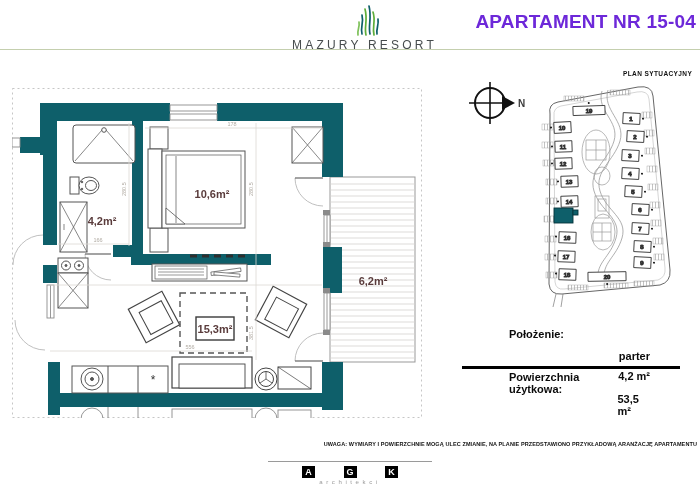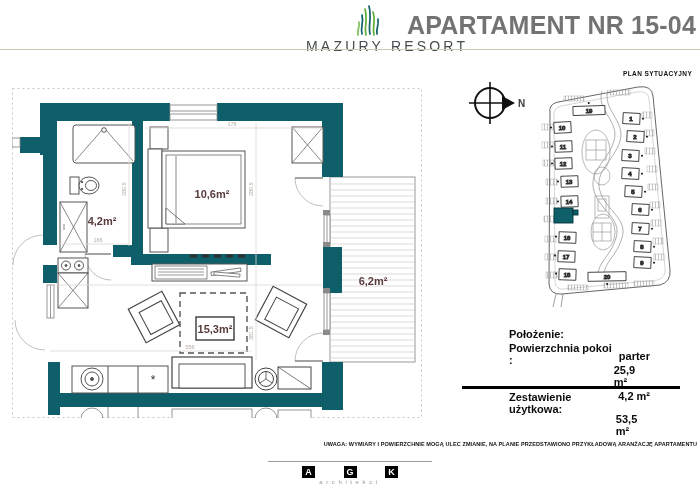--- a/index.html
+++ b/index.html
@@ -1,22 +1,22 @@
 <!DOCTYPE html>
 <html style="--wall-teal: #0e5f6a; --room-label: #5a3c3c; --dim-gray: #b2aca4; --header-line: #c4cfae; --logo-green: #5fae3a;"><head>
 <meta charset="utf-8">
 <style>
   html,body{margin:0;padding:0;background:#e8e8e8;}
   .page{position:relative;width:700px;height:493px;background:#fff;overflow:hidden;
         font-family:"Liberation Sans",sans-serif;margin:0 auto;}
   .abs{position:absolute;}
   
-  .brand-text{position:absolute;left:306px;top:38px;font-size:14px;letter-spacing:3.2px;
+  .brand-text{position:absolute;left:292px;top:38px;font-size:12px;letter-spacing:3.2px;
               color:#474c4e;white-space:nowrap;}
-  .page-title{position:absolute;right:4px;top:11px;font-size:25px;font-weight:bold;color:#737373;
+  .page-title{position:absolute;right:4px;top:11px;font-size:19px;font-weight:bold;color:#6d28d9;
               letter-spacing:0.2px;white-space:nowrap;}
   .header-line{position:absolute;left:0;top:49px;width:700px;height:1px;
                background:var(--header-line,#c4cfae);}
   
   .siteplan-title{position:absolute;left:623px;top:70px;font-size:6.5px;font-weight:bold;
                   color:#111;letter-spacing:0.4px;}
   
   .details{position:absolute;left:462px;top:324px;width:232px;font-size:11px;font-weight:bold;color:#0b0b0b;}
   .trow{display:flex;height:20px;align-items:center;padding-left:47px;}
   .tval{margin-left:auto;padding-right:44px;margin-top:44px;}
@@ -410,29 +410,25 @@
       <text class="bnum" x="67" y="195" text-anchor="middle">20</text>
     </g>
   </svg>
 
   <div class="details">
     <div class="trow">
       <span>Położenie:</span>
       <span class="tval">parter</span>
     </div>
     <div class="trow">
-      <span>Powierzchnia pokoi :</span>
-      <span class="tval">25,9 m²</span>
-    </div>
-    <div class="trow">
       <span class="tval">4,2 m²</span>
     </div>
     <div class="tsep"></div>
     <div class="trow">
-      <span>Zestawienie użytkowa:</span>
+      <span>Powierzchnia użytkowa:</span>
       <span class="tval">53,5 m²</span>
     </div>
   </div>
 
   <div class="disclaimer">UWAGA: WYMIARY I POWIERZCHNIE MOGĄ ULEC ZMIANIE, NA PLANIE PRZEDSTAWIONO PRZYKŁADOWĄ ARANŻACJĘ APARTAMENTU</div>
 
   <div class="agk">
     <div class="agk-blocks">
       <span class="agk-block">A</span>
       <span class="agk-block">G</span>

